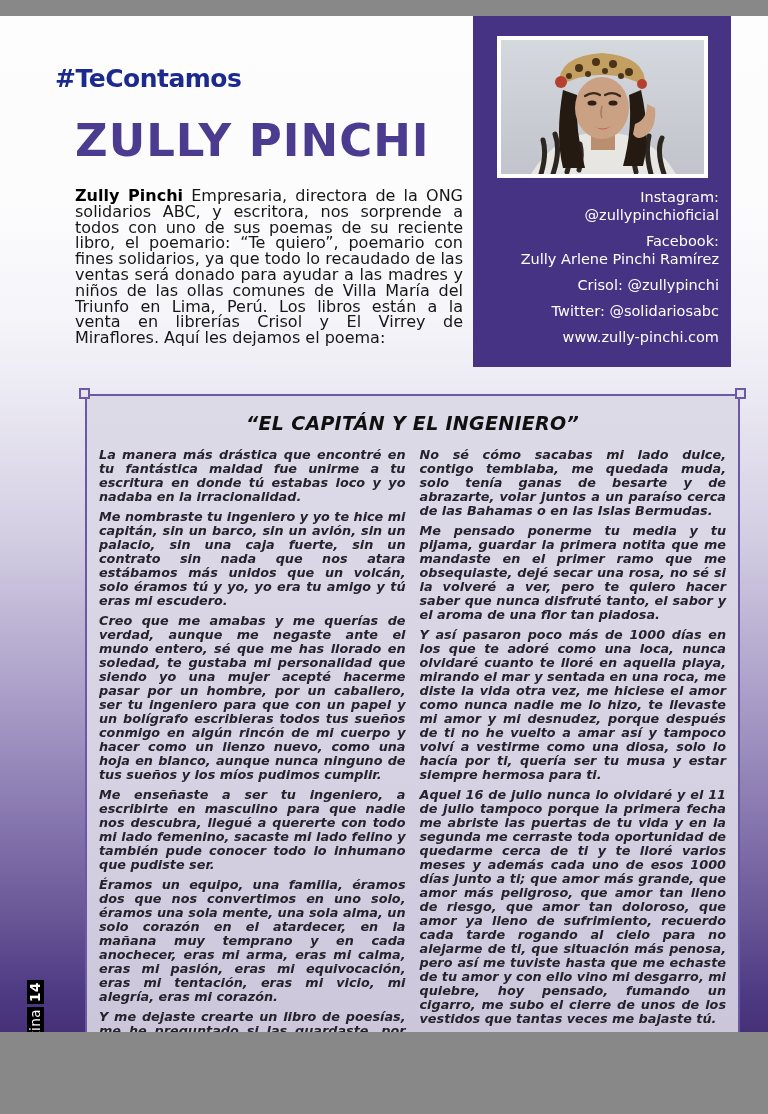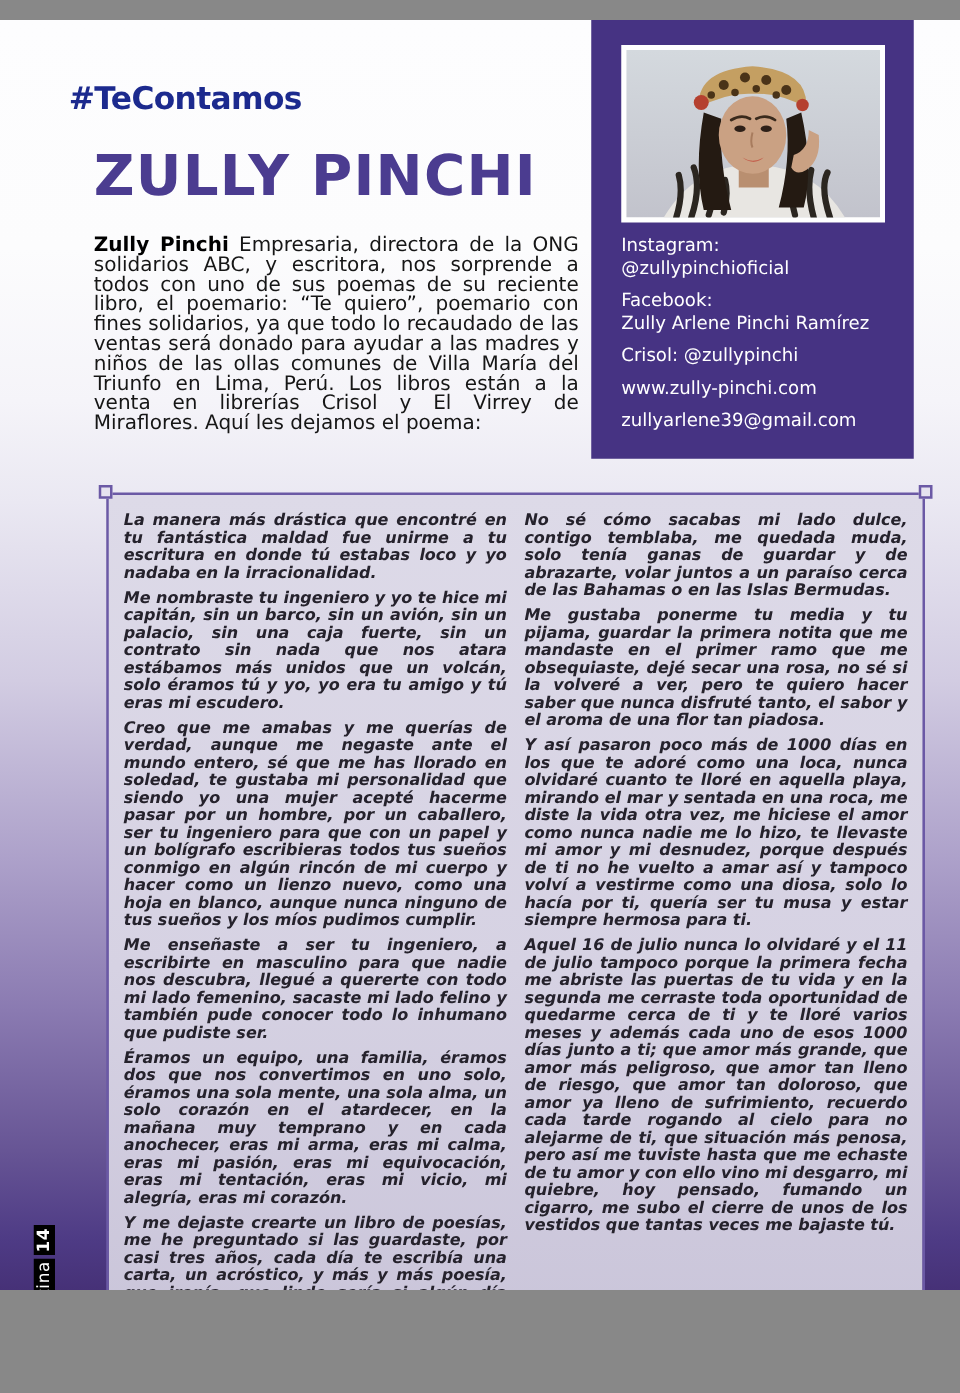--- a/index.html
+++ b/index.html
@@ -42,21 +42,21 @@
   }
   .photo-frame {
     position: absolute; left: 24px; top: 20px; width: 211px; height: 142px;
     background: #fff; padding: 4px;
   }
   .photo-frame svg { display: block; width: 100%; height: 100%; }
   .contact {
     position: absolute; left: 24px; top: 172px; width: 222px;
     color: #ffffff; font-size: 14.5px; line-height: 18px;
   }
-  .contact .line { margin-top: 0; }
+  .contact .line { margin-top: 0; text-align: right; }
   .contact .gap { margin-top: 8px; }
 
   
   .poem-box {
     position: absolute; left: 85px; top: 378px; width: 655px; height: 690px;
     background: linear-gradient(180deg, #dddae8 0%, #d6d2e3 55%, #c9c4d9 100%);
     border: 2px solid #6b59a5;
   }
   .corner {
     position: absolute; width: 11px; height: 11px;
@@ -166,44 +166,45 @@
 
         <path d="M134 84 q12-4 12-20 l8 4 q2 20 -10 28 q-8 5 -12-2 Z" fill="#caa183"></path>
       </svg>
     </div>
     <div class="contact">
       <div class="line">Instagram:</div>
       <div class="line">@zullypinchioficial</div>
       <div class="line gap">Facebook:</div>
       <div class="line">Zully Arlene Pinchi Ramírez</div>
       <div class="line gap">Crisol: @zullypinchi</div>
+      <div class="line gap">Twitter: @solidariosabc</div>
       <div class="line gap">www.zully-pinchi.com</div>
-      <div class="line gap">zullyarlene39@gmail.com</div>
     </div>
   </div>
 
   <div class="poem-box">
     <div class="corner tl"></div>
     <div class="corner tr"></div>
     <div class="dot bl"></div>
     <div class="dot br"></div>
 
+    <div class="poem-title">“EL CAPITÁN Y EL INGENIERO”</div>
 
     <div class="poem-columns">
       <div class="poem-col">
         <p>La manera más drástica que encontré en tu fantástica maldad fue unirme a tu escritura en donde tú estabas loco y yo nadaba en la irracionalidad.</p>
         <p>Me nombraste tu ingeniero y yo te hice mi capitán, sin un barco, sin un avión, sin un palacio, sin una caja fuerte, sin un contrato sin nada que nos atara estábamos más unidos que un volcán, solo éramos tú y yo, yo era tu amigo y tú eras mi escudero.</p>
         <p>Creo que me amabas y me querías de verdad, aunque me negaste ante el mundo entero, sé que me has llorado en soledad, te gustaba mi personalidad que siendo yo una mujer acepté hacerme pasar por un hombre, por un caballero, ser tu ingeniero para que con un papel y un bolígrafo escribieras todos tus sueños conmigo en algún rincón de mi cuerpo y hacer como un lienzo nuevo, como una hoja en blanco, aunque nunca ninguno de tus sueños y los míos pudimos cumplir.</p>
         <p>Me enseñaste a ser tu ingeniero, a escribirte en masculino para que nadie nos descubra, llegué a quererte con todo mi lado femenino, sacaste mi lado felino y también pude conocer todo lo inhumano que pudiste ser.</p>
         <p>Éramos un equipo, una familia, éramos dos que nos convertimos en uno solo, éramos una sola mente, una sola alma, un solo corazón en el atardecer, en la mañana muy temprano y en cada anochecer, eras mi arma, eras mi calma, eras mi pasión, eras mi equivocación, eras mi tentación, eras mi vicio, mi alegría, eras mi corazón.</p>
         <p>Y me dejaste crearte un libro de poesías, me he preguntado si las guardaste, por casi tres años, cada día te escribía una carta, un acróstico, y más y más poesía, que ironía, que lindo sería si algún día supiera que guardaste toda esa bella inspiración que tu sola presencia me hacía ponerme en sintonía me imagino sentada en tus piernas y me imagino corriendo a ti como una niña a saludarte.</p>
       </div>
       <div class="poem-col">
-        <p>No sé cómo sacabas mi lado dulce, contigo temblaba, me quedada muda, solo tenía ganas de guardar y de abrazarte, volar juntos a un paraíso cerca de las Bahamas o en las Islas Bermudas.</p>
-        <p>Me gustaba ponerme tu media y tu pijama, guardar la primera notita que me mandaste en el primer ramo que me obsequiaste, dejé secar una rosa, no sé si la volveré a ver, pero te quiero hacer saber que nunca disfruté tanto, el sabor y el aroma de una flor tan piadosa.</p>
+        <p>No sé cómo sacabas mi lado dulce, contigo temblaba, me quedada muda, solo tenía ganas de besarte y de abrazarte, volar juntos a un paraíso cerca de las Bahamas o en las Islas Bermudas.</p>
+        <p>Me pensado ponerme tu media y tu pijama, guardar la primera notita que me mandaste en el primer ramo que me obsequiaste, dejé secar una rosa, no sé si la volveré a ver, pero te quiero hacer saber que nunca disfruté tanto, el sabor y el aroma de una flor tan piadosa.</p>
         <p>Y así pasaron poco más de 1000 días en los que te adoré como una loca, nunca olvidaré cuanto te lloré en aquella playa, mirando el mar y sentada en una roca, me diste la vida otra vez, me hiciese el amor como nunca nadie me lo hizo, te llevaste mi amor y mi desnudez, porque después de ti no he vuelto a amar así y tampoco volví a vestirme como una diosa, solo lo hacía por ti, quería ser tu musa y estar siempre hermosa para ti.</p>
         <p>Aquel 16 de julio nunca lo olvidaré y el 11 de julio tampoco porque la primera fecha me abriste las puertas de tu vida y en la segunda me cerraste toda oportunidad de quedarme cerca de ti y te lloré varios meses y además cada uno de esos 1000 días junto a ti; que amor más grande, que amor más peligroso, que amor tan lleno de riesgo, que amor tan doloroso, que amor ya lleno de sufrimiento, recuerdo cada tarde rogando al cielo para no alejarme de ti, que situación más penosa, pero así me tuviste hasta que me echaste de tu amor y con ello vino mi desgarro, mi quiebre, hoy pensado, fumando un cigarro, me subo el cierre de unos de los vestidos que tantas veces me bajaste tú.</p>
       </div>
     </div>
   </div>
 
   <div class="right-strip"></div>
   <div class="footer-step"></div>
   <div class="footer-bar"></div>
 

